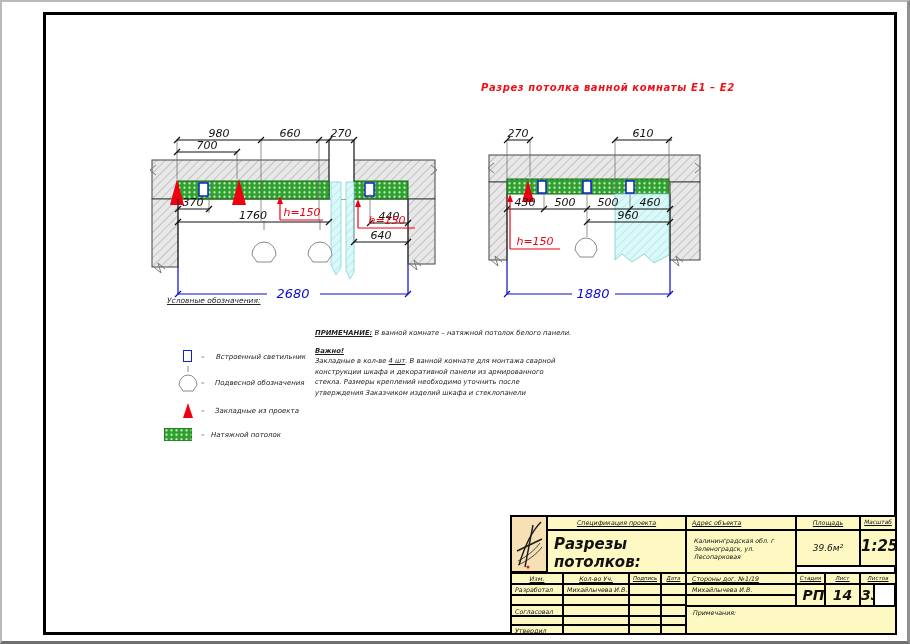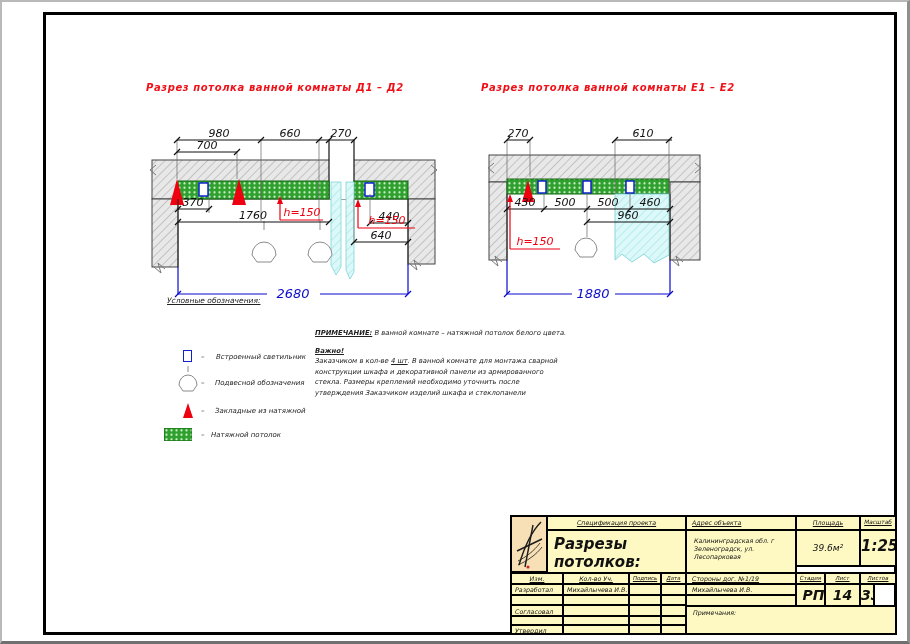--- a/index.html
+++ b/index.html
@@ -20,21 +20,20 @@
   .big{font-size:15px;font-weight:bold;color:#111;}
   svg text{font-family:"DejaVu Sans",sans-serif;font-style:italic;}
 </style>
 </head>
 <body>
 
 <div id="page">
 
   <div class="abs frame" style="left:41px;top:10px;width:854px;height:623px;"></div>
 
-  <div class="abs cad dtitle" style="left:144px;top:80px;">Разрез потолка ванной комнаты Д1 – Д2</div>
   <div class="abs cad dtitle" style="left:479px;top:80px;">Разрез потолка ванной комнаты Е1 – Е2</div>
 
   <svg class="abs" style="left:145px;top:125px;" width="300" height="180" viewBox="0 0 300 180">
     <defs>
       <pattern id="hatchC" width="6" height="6" patternUnits="userSpaceOnUse" patternTransform="rotate(45)">
         <rect width="6" height="6" fill="#e8e8e8"></rect>
         <line x1="0" y1="0" x2="0" y2="6" stroke="#b0b0b0" stroke-width="1.3"></line>
       </pattern>
       <pattern id="dotsGreen" width="5" height="4.5" patternUnits="userSpaceOnUse">
         <rect width="5" height="4.5" fill="#2da02d"></rect>
@@ -260,37 +259,37 @@
     </svg>
     <div class="abs cad legend-label" style="left:39px;top:14px;">–</div>
     <div class="abs cad legend-label" style="left:53px;top:14px;">Подвесной обозначения</div>
   </div>
 
   <div class="abs" style="left:160px;top:400px;">
     <svg class="abs" style="left:20px;top:1px;" width="12" height="15" viewBox="0 0 12 15">
       <polygon points="6,0 1,15 11,15" fill="#ee0011"></polygon>
     </svg>
     <div class="abs cad legend-label" style="left:39px;top:5px;">–</div>
-    <div class="abs cad legend-label" style="left:53px;top:5px;">Закладные из натяжной</div>
+    <div class="abs cad legend-label" style="left:53px;top:5px;">Закладные из проекта</div>
   </div>
 
   <div class="abs" style="left:160px;top:425px;">
     <svg class="abs" style="left:2px;top:1px;" width="28" height="13" viewBox="0 0 28 13">
       <rect x="0" y="0" width="28" height="13" fill="url(#dotsGreen)" stroke="#156615" stroke-width="1"></rect>
     </svg>
     <div class="abs cad legend-label" style="left:39px;top:4px;">–</div>
     <div class="abs cad legend-label" style="left:49px;top:4px;">Натяжной потолок</div>
   </div>
 
   <div class="abs cad note-text" style="left:313px;top:327px;width:270px;">
-    <span class="ul" style="font-weight:bold;">ПРИМЕЧАНИЕ:</span><span> В ванной комнате – натяжной потолок белого цвета.</span>
+    <span class="ul" style="font-weight:bold;">ПРИМЕЧАНИЕ:</span><span> В ванной комнате – натяжной потолок белого панели.</span>
   </div>
   <div class="abs cad note-text ul" style="left:313px;top:345px;font-weight:bold;">Важно!</div>
   <div class="abs cad note-text" style="left:313px;top:354px;width:252px;line-height:1.55;">
-    <span>Заказчиком в кол-ве </span><span class="ul">4 шт</span><span>. В ванной комнате для монтажа сварной конструкции шкафа и декоративной панели из армированного стекла. Размеры креплений необходимо уточнить после утверждения Заказчиком изделий шкафа и стеклопанели</span>
+    <span>Закладные в кол-ве </span><span class="ul">4 шт</span><span>. В ванной комнате для монтажа сварной конструкции шкафа и декоративной панели из армированного стекла. Размеры креплений необходимо уточнить после утверждения Заказчиком изделий шкафа и стеклопанели</span>
   </div>
 
   <div class="abs" style="left:0;top:0;">
 
     <div class="tbc" style="left:508px;top:513px;width:38px;height:58px;background:#f7e0b5;">
       <svg width="34" height="54" viewBox="0 0 34 54">
         <g stroke="#1c1c1c" fill="none" stroke-width="1.4">
           <path d="M7,48 C13,28 20,14 29,5"></path>
           <path d="M13,50 L21,8"></path>
           <path d="M5,34 L30,22"></path>

